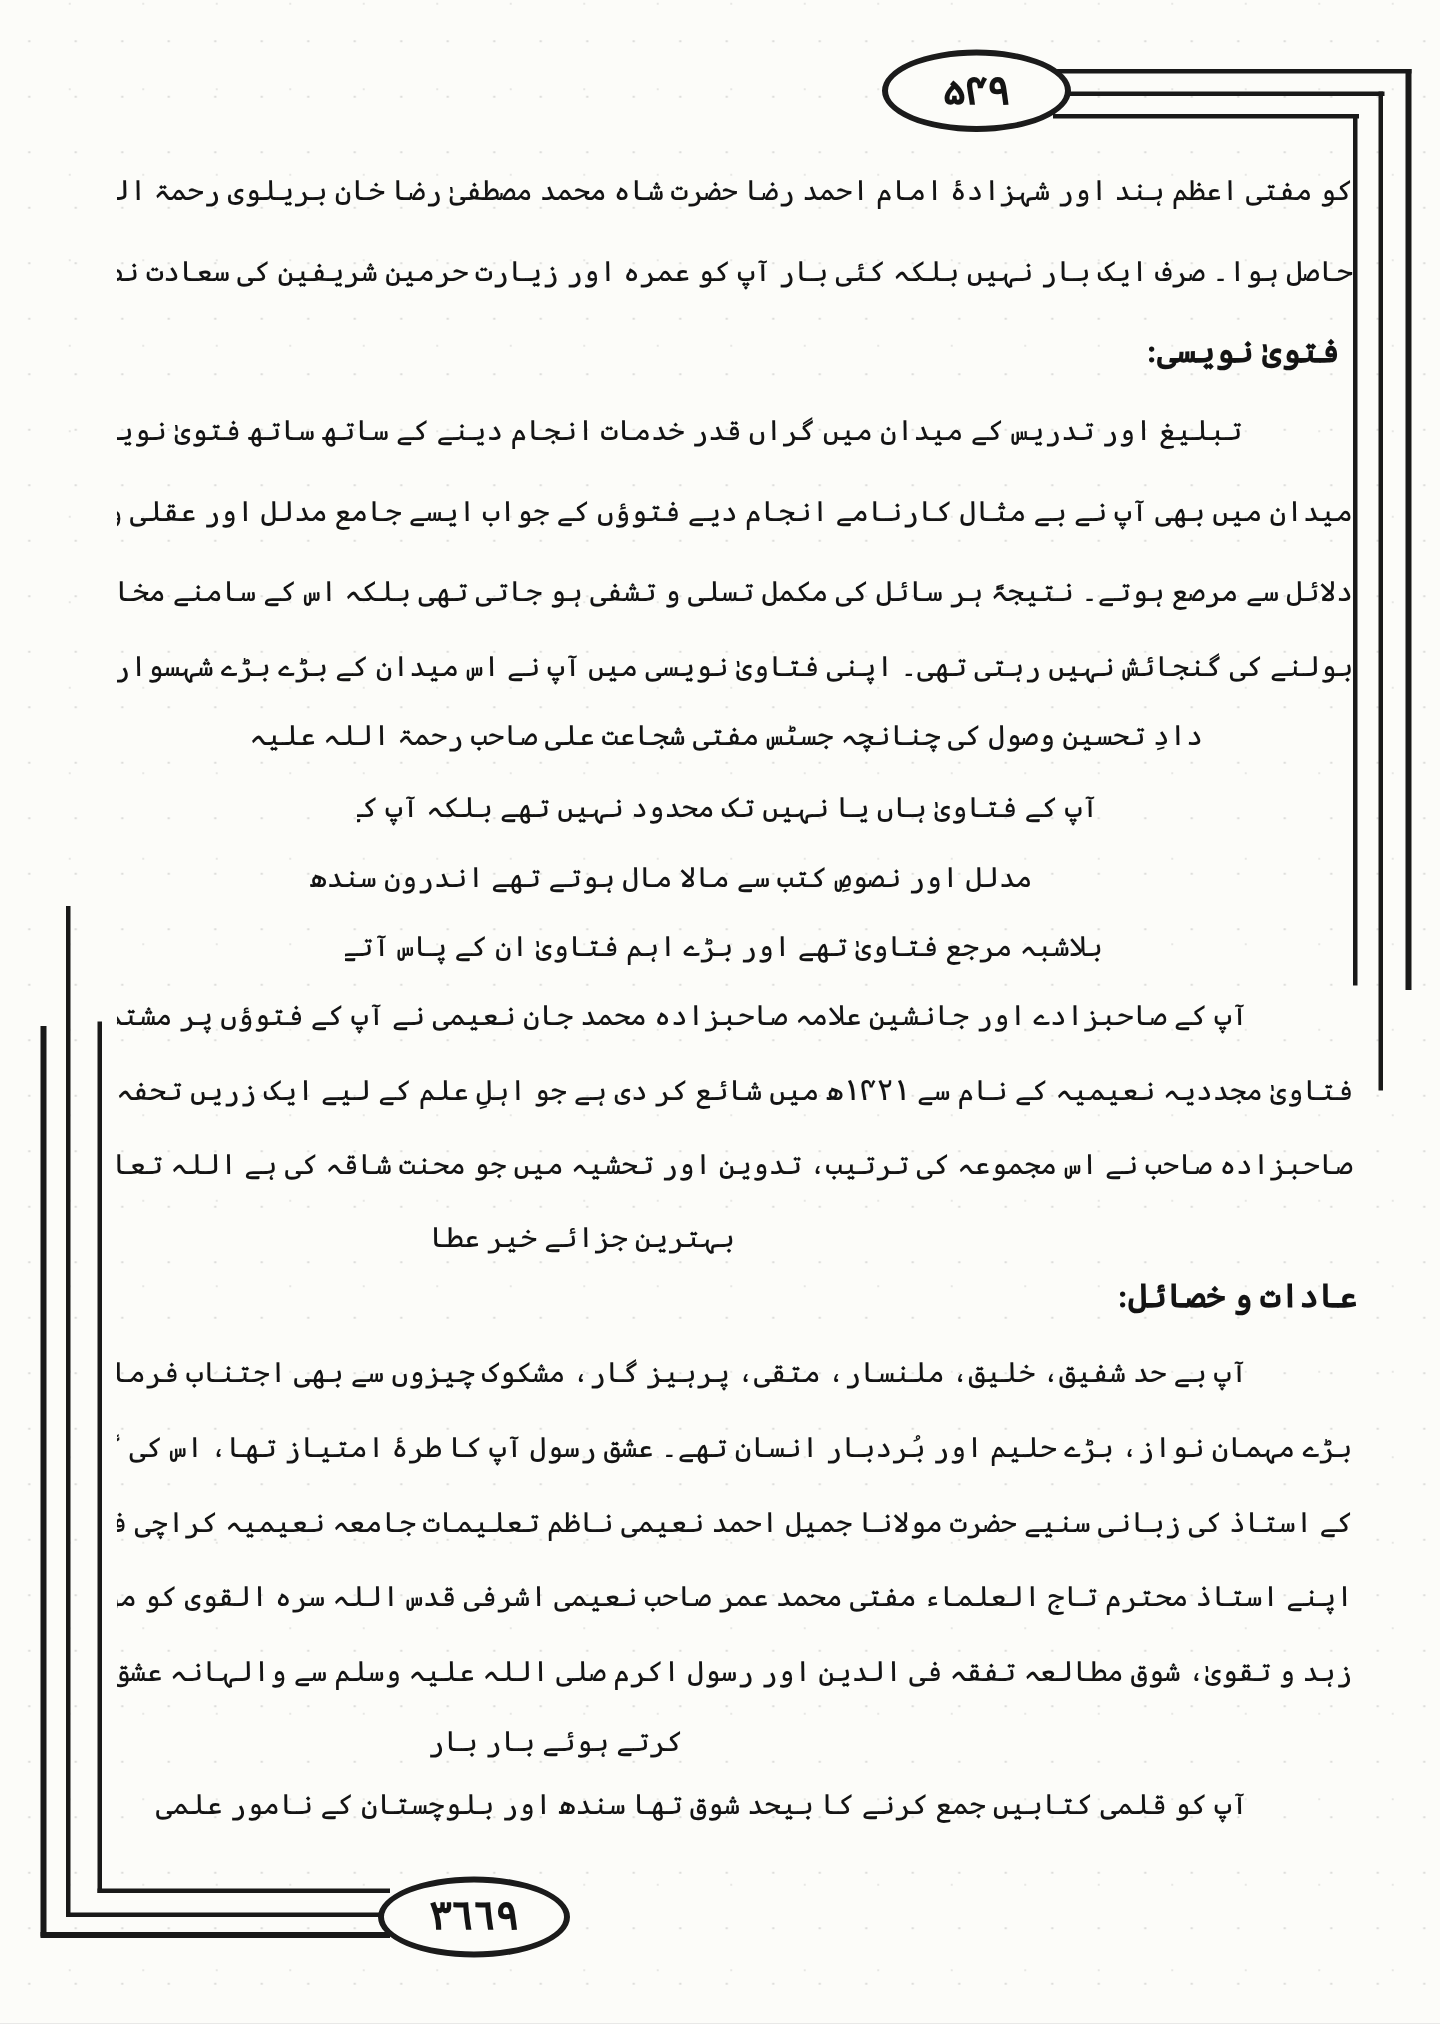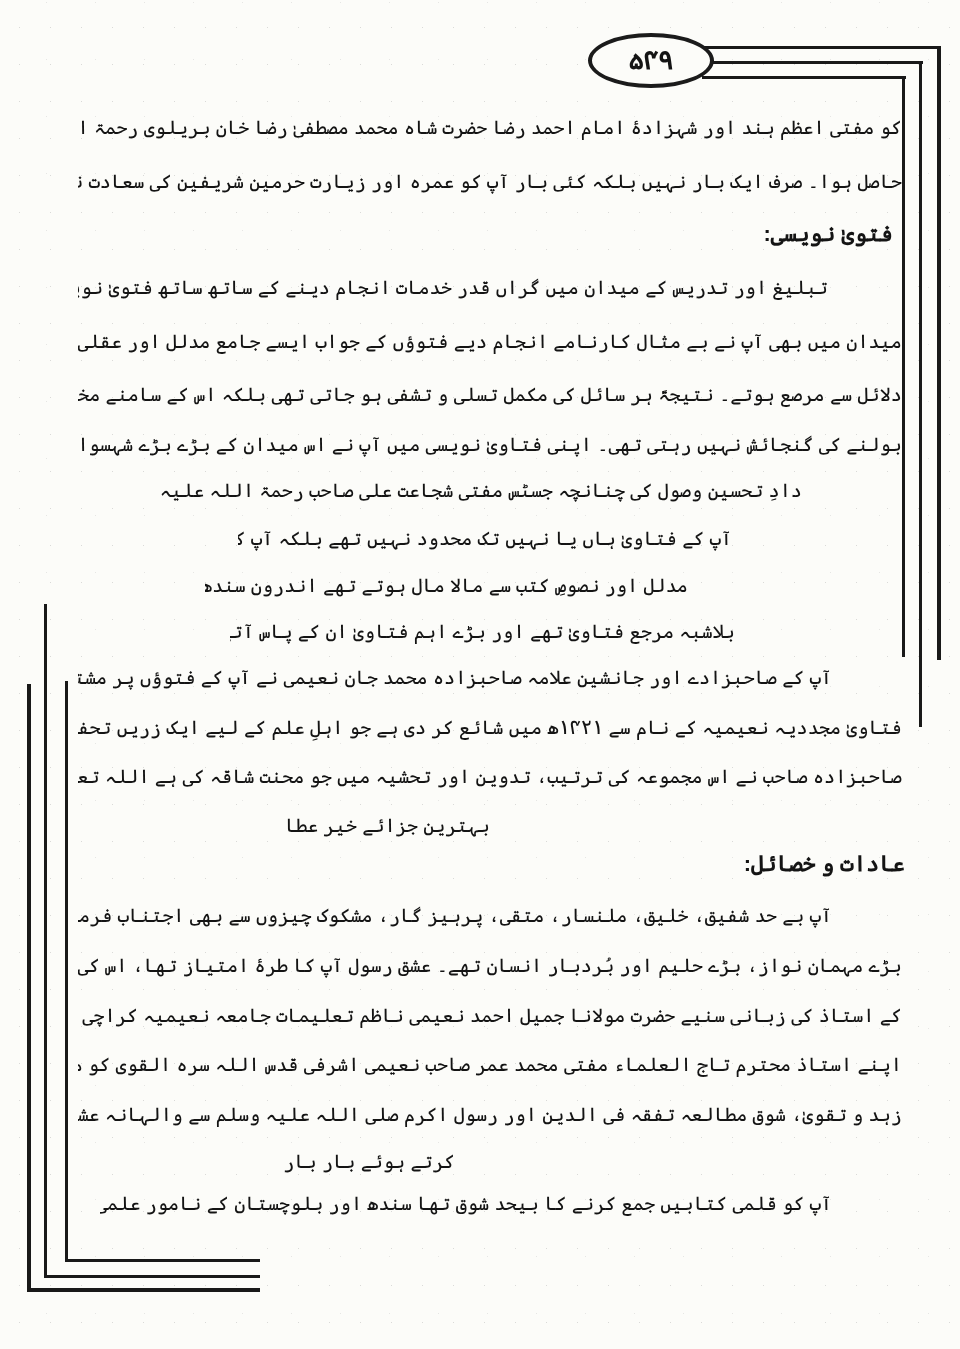--- a/index.html
+++ b/index.html
@@ -1,19 +1,19 @@
 <!DOCTYPE html>
 <html lang="ur"><head>
 <meta charset="utf-8">
 <style>
   html,body{margin:0;padding:0;background:#d9d9d9;}
   .page{
     position:relative;width:960px;height:1349px;margin:0 auto;
     background:#fcfcf9;overflow:hidden;
-    font-family:Liberation Sans, sans-serif;color:#141414;
+    font-family:Liberation Serif, serif;color:#141414;
   }
   
   .page::after{
     content:"";position:absolute;inset:0;pointer-events:none;
     background-image:
       radial-gradient(circle, rgba(40,40,40,.16) .6px, transparent .9px),
       radial-gradient(circle, rgba(40,40,40,.10) .5px, transparent .8px);
     background-size:31px 37px, 49px 57px;
     background-position:4px 9px, 22px 31px;
   }
@@ -88,20 +88,23 @@
   <div class="fl fv4"></div>
   <div class="fl fv5"></div>
   <div class="fl fv6"></div>
   <div class="fl fb1"></div>
   <div class="fl fb2"></div>
   <div class="fl fb3"></div>
 
   <div class="badge badge-top">
     <span>۵۴۹</span>
   </div>
+  <div class="badge badge-bottom">
+    <span>۳۶۶۹</span>
+  </div>
 
   <div class="ln t1">کو مفتی اعظم ہند اور شہزادۂ امام احمد رضا حضرت شاہ محمد مصطفیٰ رضا خان بریلوی رحمۃ اللہ علیہ کی معیت میں</div>
   <div class="ln t2">حاصل ہوا۔ صرف ایک بار نہیں بلکہ کئی بار آپ کو عمرہ اور زیارت حرمین شریفین کی سعادت نصیب ہوئی ۔</div>
 
   <div class="hd t3">فتویٰ نویسی:</div>
 
   <div class="ln t4">تبلیغ اور تدریس کے میدان میں گراں قدر خدمات انجام دینے کے ساتھ ساتھ فتویٰ نویسی کے</div>
   <div class="ln t5">میدان میں بھی آپ نے بے مثال کارنامے انجام دیے فتوؤں کے جواب ایسے جامع مدلل اور عقلی و نقلی</div>
   <div class="ln t6">دلائل سے مرصع ہوتے۔ نتیجۃً ہر سائل کی مکمل تسلی و تشفی ہو جاتی تھی بلکہ اس کے سامنے مخالفین کے لیے بھی</div>
   <div class="ln t7">بولنے کی گنجائش نہیں رہتی تھی۔ اپنی فتاویٰ نویسی میں آپ نے اس میدان کے بڑے بڑے شہسواروں سے</div>

